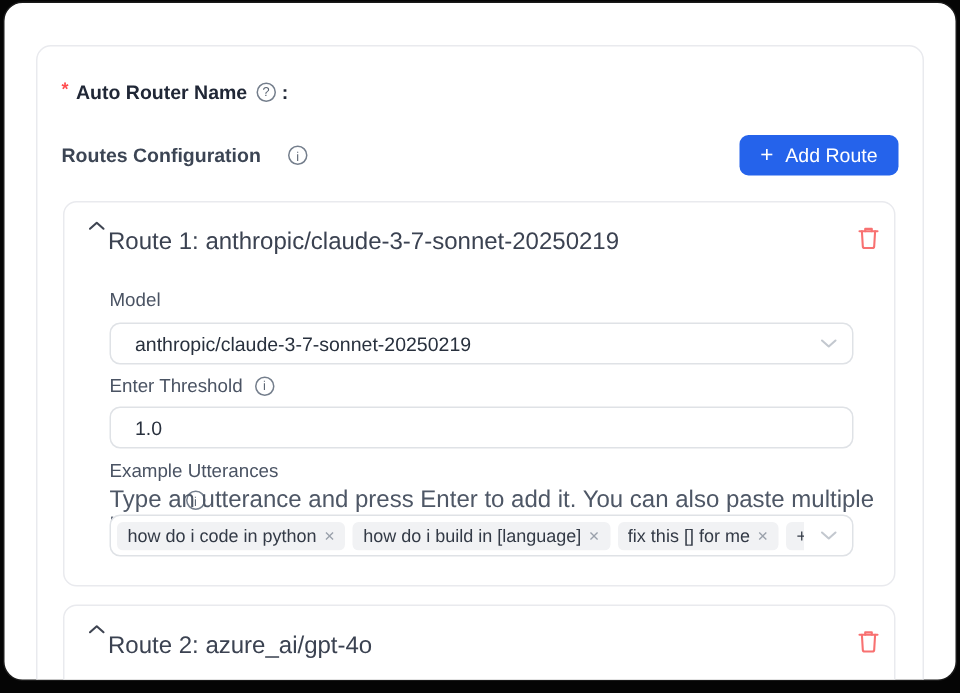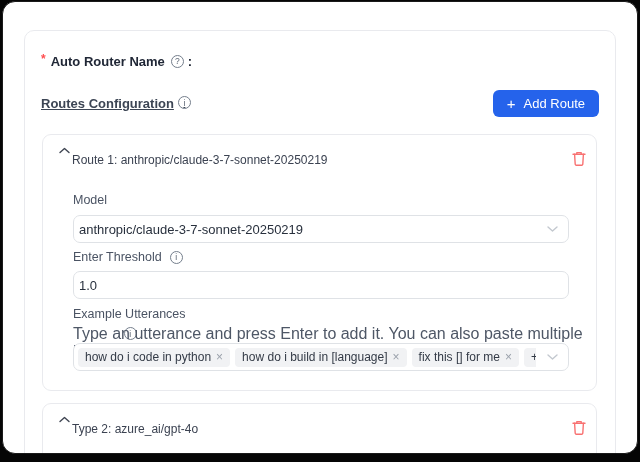--- a/index.html
+++ b/index.html
@@ -23,43 +23,43 @@
     font-size: 8.5px; font-weight: 400; color: #5a6472; margin-left: 2px; flex: none;
   }
   .colon { font-weight: 600; color: #202736; }
   .text-input {
     flex: 1; height: 27px; border: 1px solid #dcdfe4; border-radius: 7px;
     background: #fff; display: flex; align-items: center; padding: 0 12px;
     font-size: 13px; color: #2e3644;
   }
   
   .routes-row { position: absolute; left: 16px; right: 16px; top: 59px; height: 27px; display: flex; align-items: center; justify-content: space-between; }
-  .routes-label-wrap { display: flex; gap: 2px; font-size: 13px; font-weight: 600; color: #3c4554; text-decoration: underline; }
+  .routes-label-wrap { display: flex; align-items: center; gap: 16px; font-size: 13px; font-weight: 600; color: #3c4554; }
   .add-route-btn {
     height: 27px; padding: 0 14px; border: none; border-radius: 6px;
     background: #2563eb; color: #fff; font-size: 13px; font-weight: 500;
     display: inline-flex; align-items: center; gap: 8px; cursor: pointer;
     font-family: "Liberation Sans", "DejaVu Sans", sans-serif;
   }
   .plus-glyph { font-size: 15px; font-weight: 400; line-height: 1; margin-top: -1px; }
   
   .route-card {
     position: absolute; left: 17px; width: 555px;
     background: #fff; border: 1px solid #e9eaee; border-radius: 9px;
   }
   .route-card.r1 { top: 103px; height: 257px; }
   .route-card.r2 { top: 372px; height: 160px; }
   .collapse-chevron { position: absolute; left: 16px; top: 12px; width: 11px; height: 7px; cursor: pointer; }
-  .route-title { position: absolute; left: 29px; top: 18px; font-size: 12px; font-weight: 500; color: #3b4251; }
+  .route-title { position: absolute; left: 29px; top: 18px; font-size: 16px; font-weight: 500; color: #3b4251; }
   .trash-btn { position: absolute; right: 8px; top: 14px; width: 17px; height: 18px; cursor: pointer; background: none; border: none; padding: 0; }
   .field-label { position: absolute; left: 30px; display: flex; align-items: center; gap: 6px; font-size: 12.5px; color: #4a5363; justify-content: center; }
   .field-box {
     position: absolute; left: 30px; width: 496px; height: 28px;
     border: 1px solid #dfe2e6; border-radius: 7px; background: #fff;
-    display: flex; align-items: center; padding: 0 5px; font-size: 13px; color: #28303d;
+    display: flex; align-items: center; padding: 0 16px; font-size: 13px; color: #28303d;
   }
   .select-box { cursor: pointer; position: absolute; }
   .dd-chevron { position: absolute; right: 10px; top: 50%; transform: translateY(-50%); width: 11px; height: 7px; }
   .helper-text { position: absolute; left: 30px; top: 190px; font-size: 16px; color: #4e5766; }
   .utter-box { top: 208px; padding: 0 32px 0 4px; }
   .tags-wrap { display: flex; align-items: center; gap: 5px; overflow: hidden; }
   .tag {
     display: inline-flex; align-items: center; gap: 5px; flex: none;
     background: #f1f2f4; border-radius: 4px; padding: 2.5px 7px;
     font-size: 12px; color: #333a46; white-space: nowrap;
@@ -158,21 +158,21 @@
         </span>
       </div>
     </div>
 
     <div class="route-card r2">
       <span class="collapse-chevron">
         <svg width="11" height="7" viewBox="0 0 11 7">
             <polyline points="1,5.5 5.5,1.5 10,5.5" fill="none" stroke="#3f4552" stroke-width="1.4" stroke-linecap="round" stroke-linejoin="round"></polyline>
           </svg>
       </span>
-      <div class="route-title">Type 2: azure_ai/gpt-4o</div>
+      <div class="route-title">Route 2: azure_ai/gpt-4o</div>
       <button class="trash-btn">
         <svg width="16" height="17" viewBox="0 0 16 17">
           <g fill="none" stroke="#f87171" stroke-width="1.4" stroke-linecap="round" stroke-linejoin="round">
             <path d="M2 4.2 H14"></path>
             <path d="M5.8 4.2 V2.6 H10.2 V4.2"></path>
             <path d="M3.6 4.2 L4.2 14.2 A1.2 1.2 0 0 0 5.4 15.3 H10.6 A1.2 1.2 0 0 0 11.8 14.2 L12.4 4.2"></path>
           </g>
         </svg>
       </button>
     </div>

